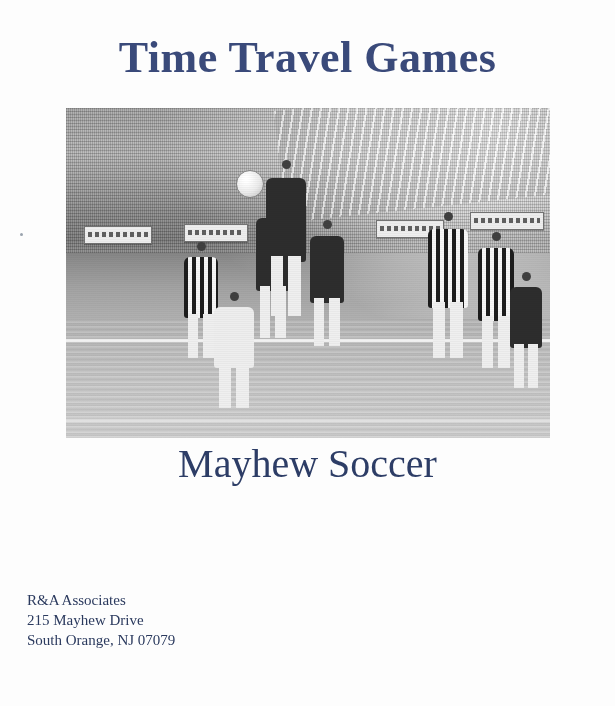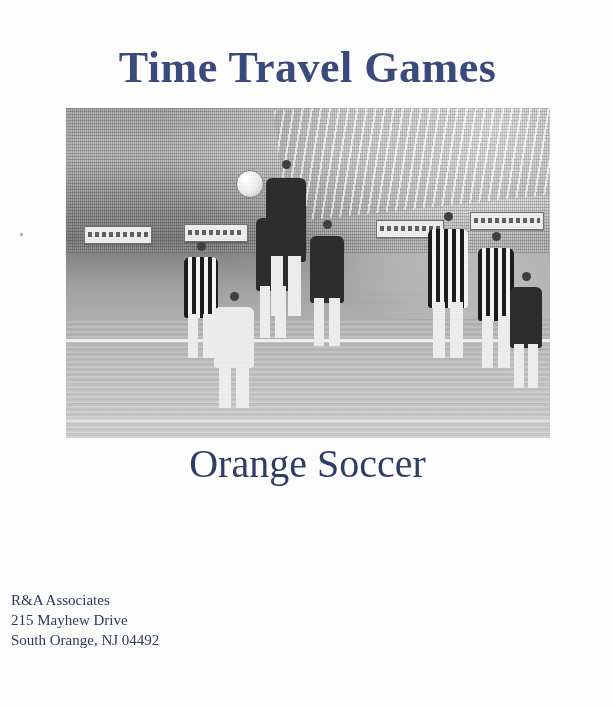--- a/index.html
+++ b/index.html
@@ -17,21 +17,21 @@
   }
 
   .page {
     position: absolute;
     inset: 0;
     background: #fdfdfd;
   }
 
   .title {
     position: absolute;
-    top: 42px;
+    top: 32px;
     left: 0;
     width: 100%;
     text-align: center;
     font-family: "Liberation Serif", serif;
     font-size: 44px;
     font-weight: 700;
     letter-spacing: 0.5px;
     color: #3a4a7a;
   }
 
@@ -175,21 +175,21 @@
       repeating-linear-gradient(0deg, rgba(0,0,0,0.05) 0px, rgba(0,0,0,0.05) 1px, transparent 1px, transparent 2px),
       repeating-linear-gradient(90deg, rgba(255,255,255,0.05) 0px, rgba(255,255,255,0.05) 1px, transparent 1px, transparent 3px);
     mix-blend-mode: multiply;
     opacity: 0.5;
     pointer-events: none;
   }
 
   
   .address {
     position: absolute;
-    left: 11px;
+    left: 27px;
     top: 590px;
     font-family: "Liberation Serif", serif;
     font-size: 15px;
     line-height: 20px;
     color: #2b3a5e;
   }
   .address div { white-space: nowrap; }
 
   .speck {
     position: absolute;
@@ -259,23 +259,23 @@
     </div>
     <div class="pl" style="left:444px;top:170px;width:32px;height:110px">
       <div class="head"></div>
         <div class="torso dark"></div>
         <div class="legs"></div>
     </div>
 
     <div class="grain"></div>
   </div>
 
-  <div class="subtitle">Orange Soccer</div>
+  <div class="subtitle">Mayhew Soccer</div>
 
   <div class="speck"></div>
 
   <div class="address">
     <div>R&amp;A Associates</div>
     <div>215 Mayhew Drive</div>
-    <div>South Orange, NJ 04492</div>
+    <div>South Orange, NJ 07079</div>
   </div>
 
 </div>
 
 </body></html>

